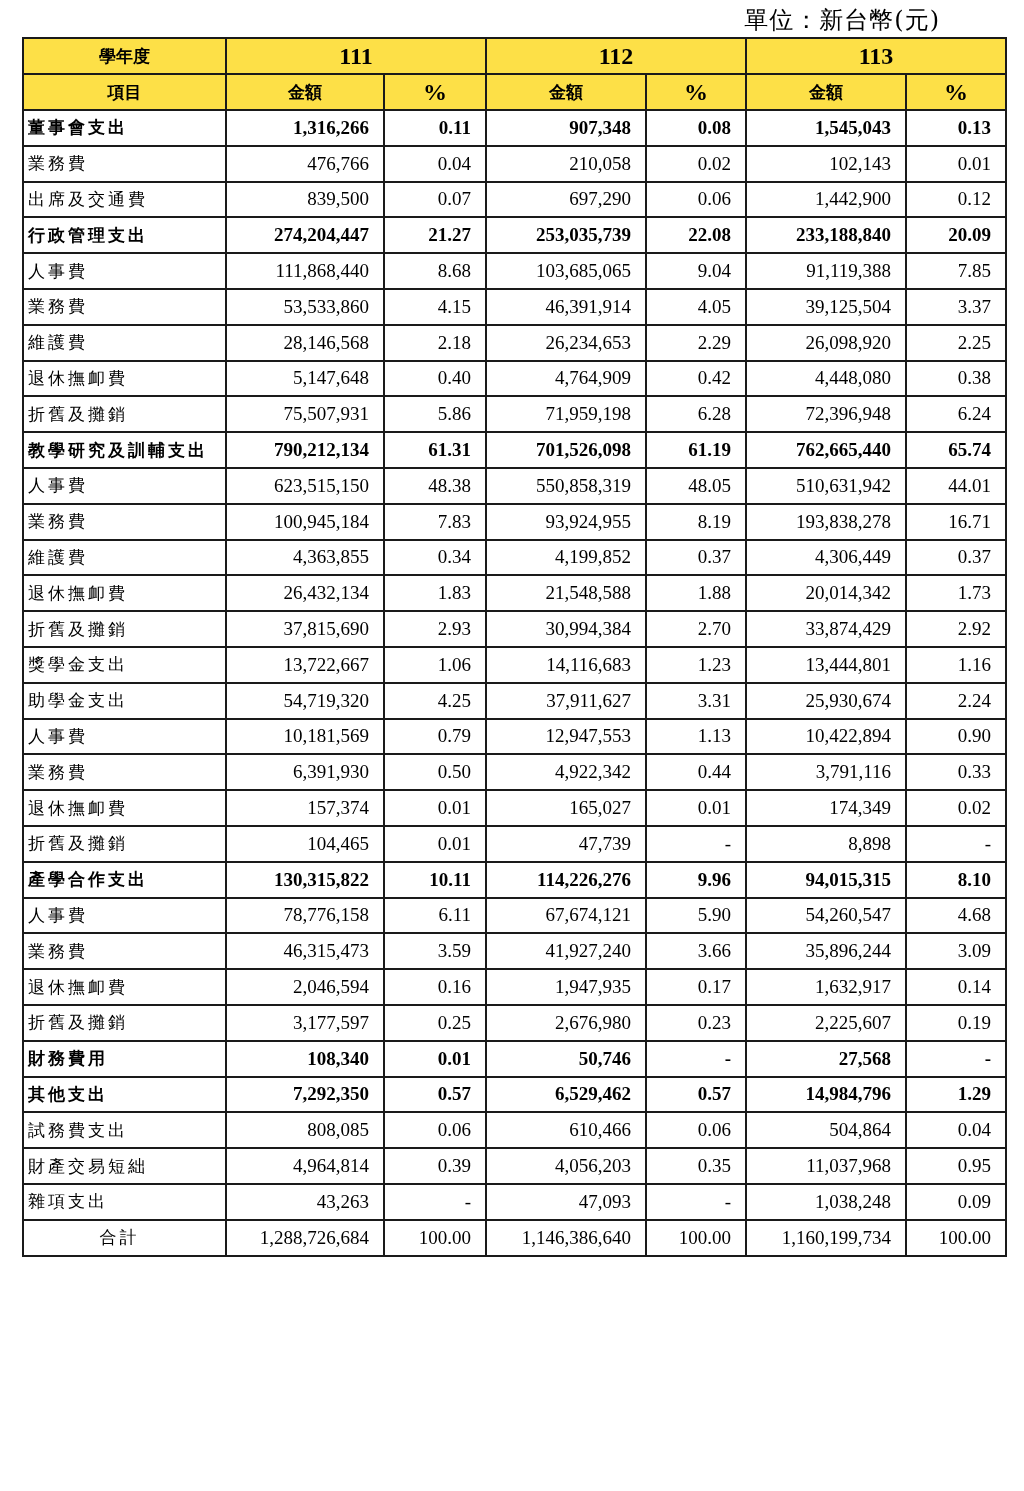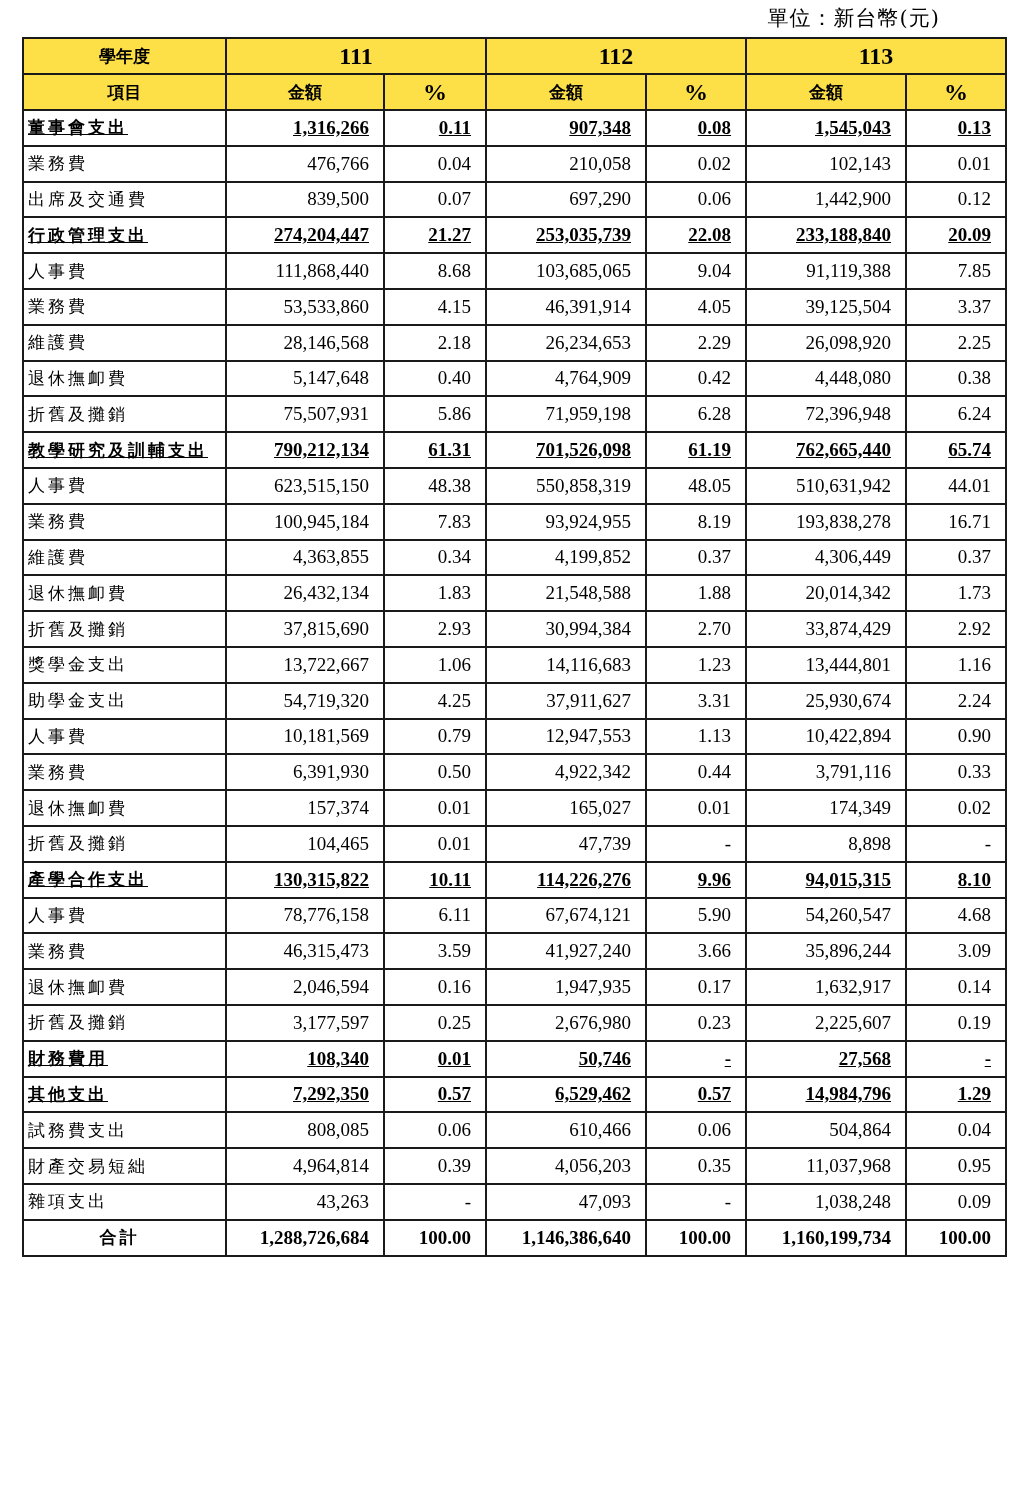--- a/index.html
+++ b/index.html
@@ -1,26 +1,26 @@
 <!DOCTYPE html>
 <html><head>
 <meta charset="utf-8">
 <style>
   html, body { margin:0; padding:0; background:#ffffff; }
   body { width:1024px; height:1491px; position:relative; font-family:"Liberation Serif","DejaVu Serif",serif; color:#000; }
-  .unit { position:absolute; right:84px; top:4px; font-size:21px; letter-spacing:1px; font-family:"DejaVu Serif","Liberation Serif",serif; }
+  .unit { position:absolute; right:84px; top:4px; font-size:24px; letter-spacing:1px; font-family:"DejaVu Serif","Liberation Serif",serif; }
   table { position:absolute; left:22px; top:37px; width:983px; border-collapse:collapse; table-layout:fixed; }
   td, th { border:2px solid #1a1a1a; padding:0 14px; height:33.8px; font-size:19px; white-space:nowrap; overflow:hidden; }
   thead th { background:#fde047; font-weight:bold; text-align:center; height:34px; font-family:"DejaVu Serif","Liberation Serif",serif; font-size:17px; }
   thead th.num { font-family:"Liberation Serif",serif; font-size:24px; }
   td.label { text-align:left; padding-left:4px; font-family:"DejaVu Serif","Liberation Serif",serif; font-size:17px; letter-spacing:3px; }
   tr.sub td.label { }
   td.num { text-align:right; }
-  tr.cat td { font-weight:bold;text-decoration:underline; }
-  tr.total td { font-weight:bold; }
+  tr.cat td { font-weight:bold; }
+  tr.total td { font-weight:normal; }
   tr.total td.label { text-align:center; padding-left:4px; }
 </style>
 </head>
 <body>
 
 <div class="unit">單位：新台幣(元)</div>
 
 <table>
   <colgroup>
     <col style="width:203px">

